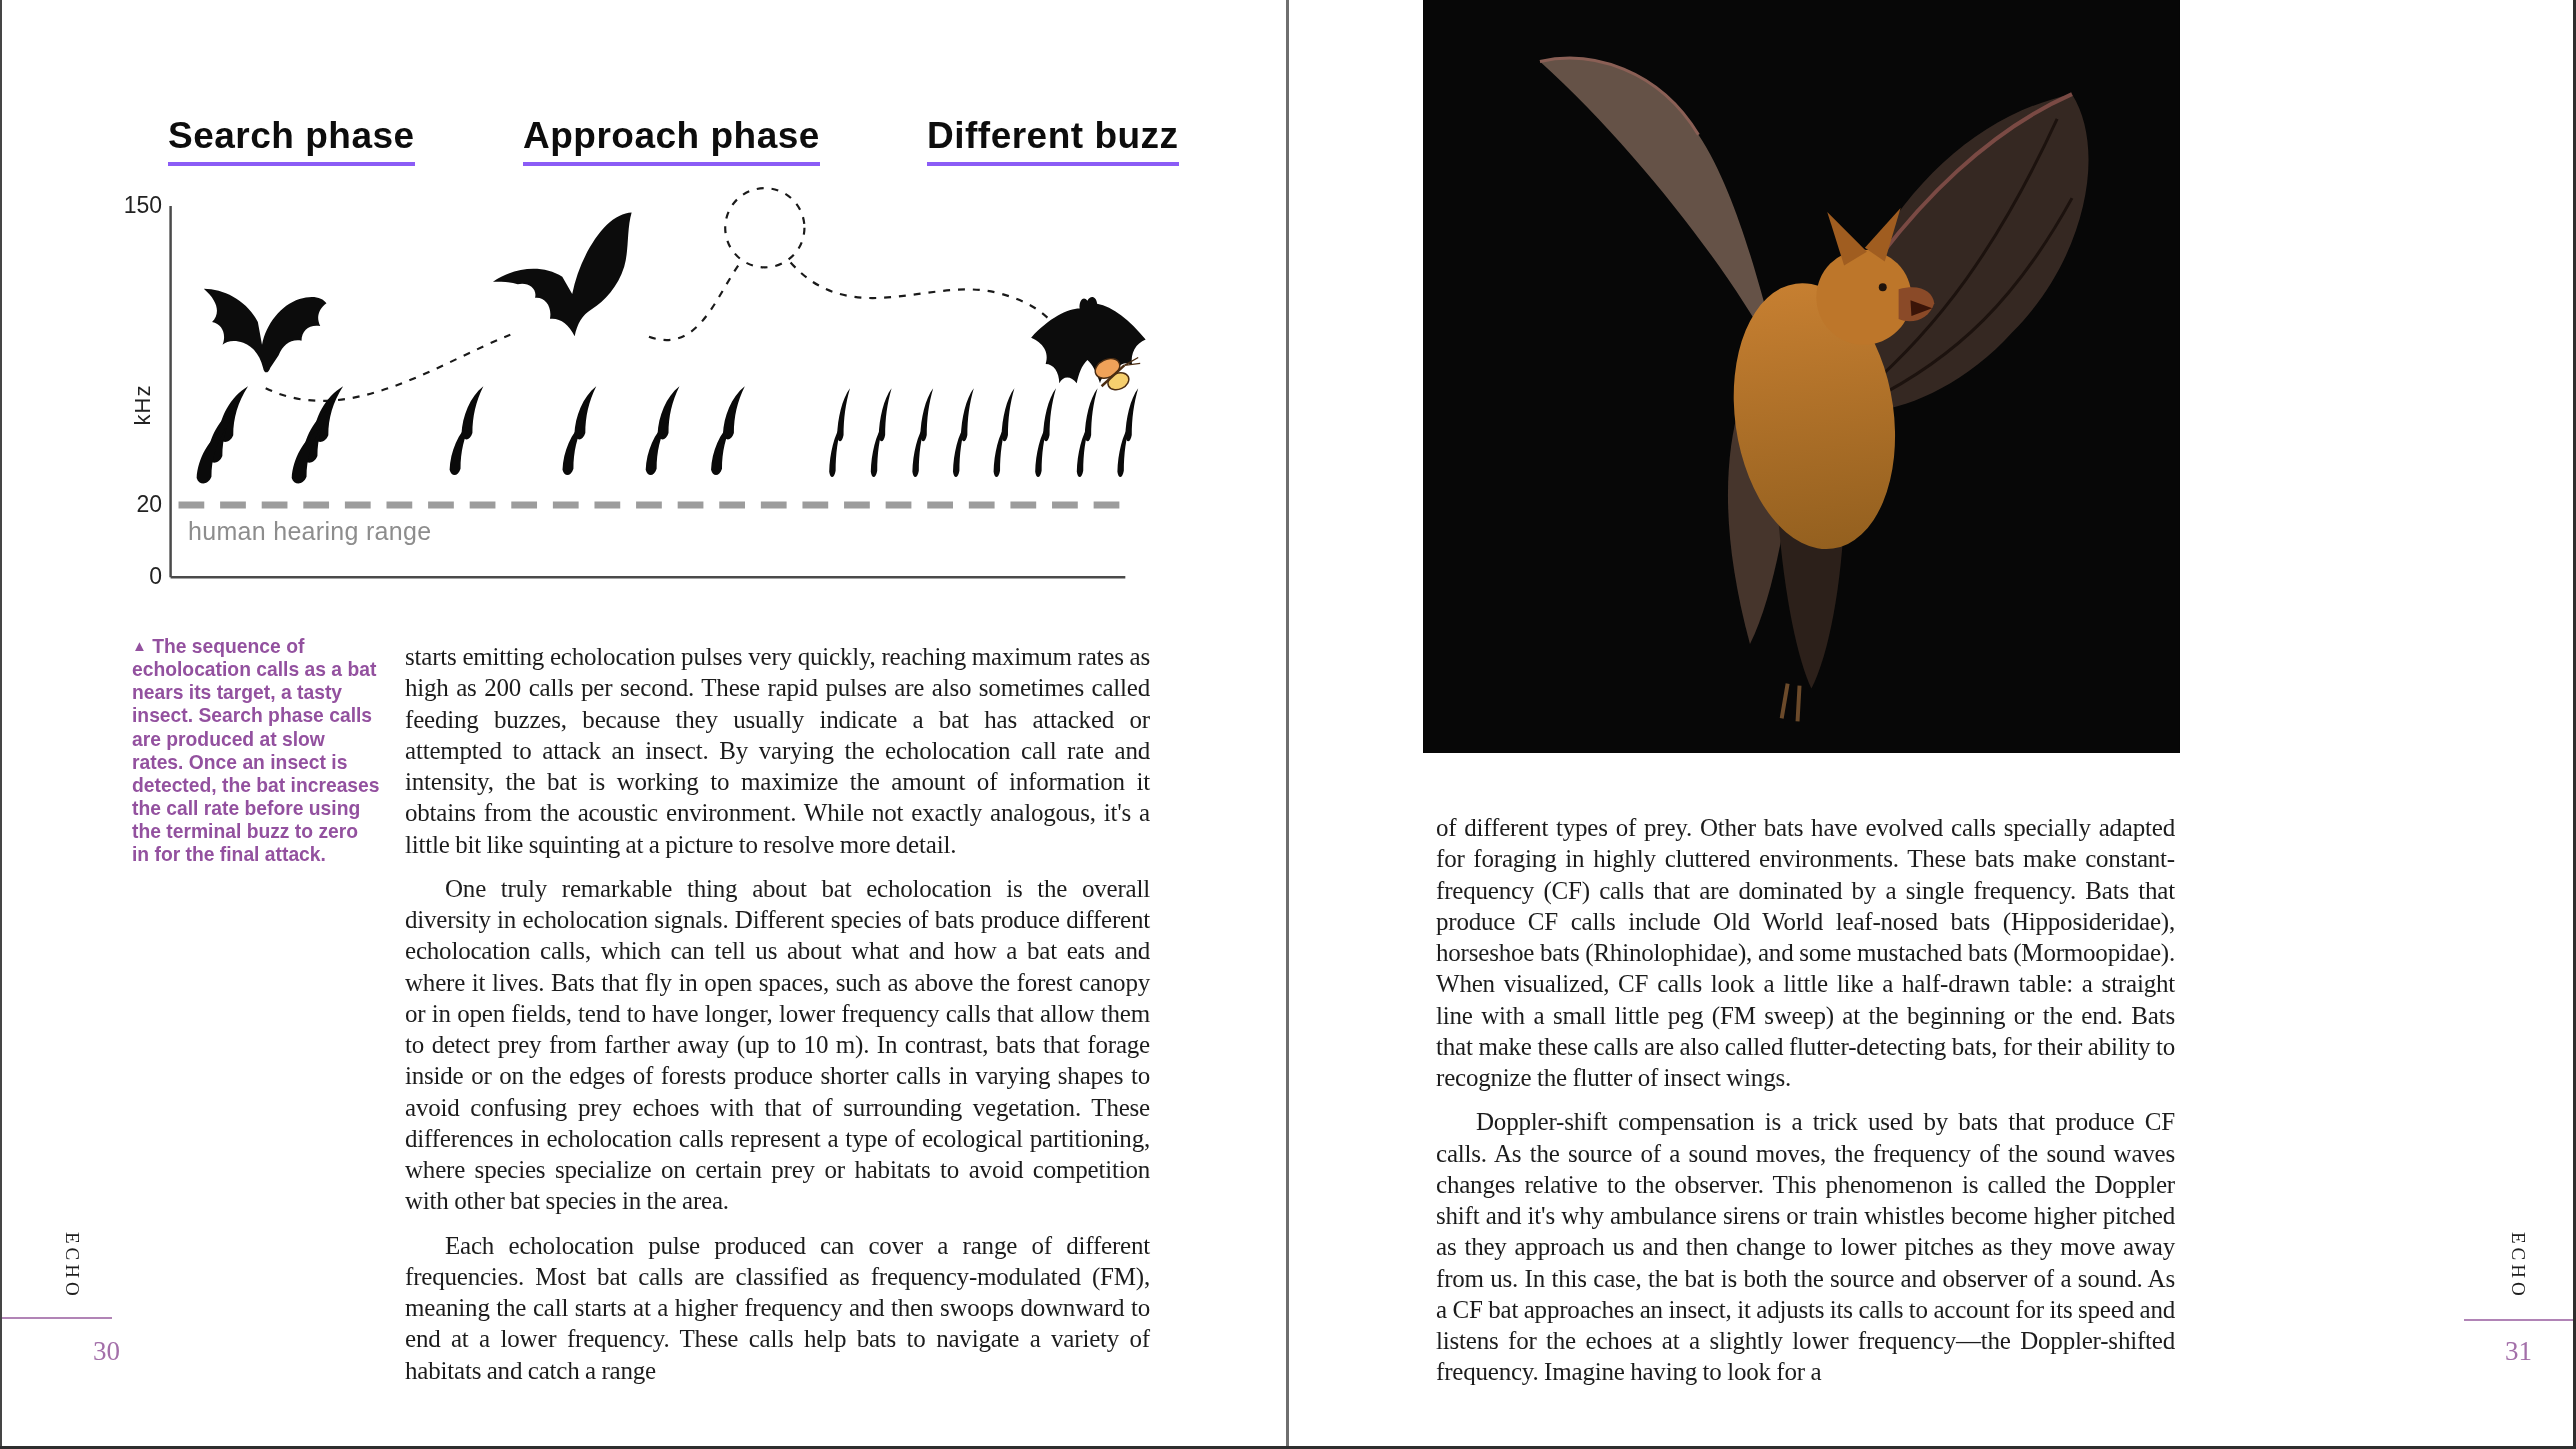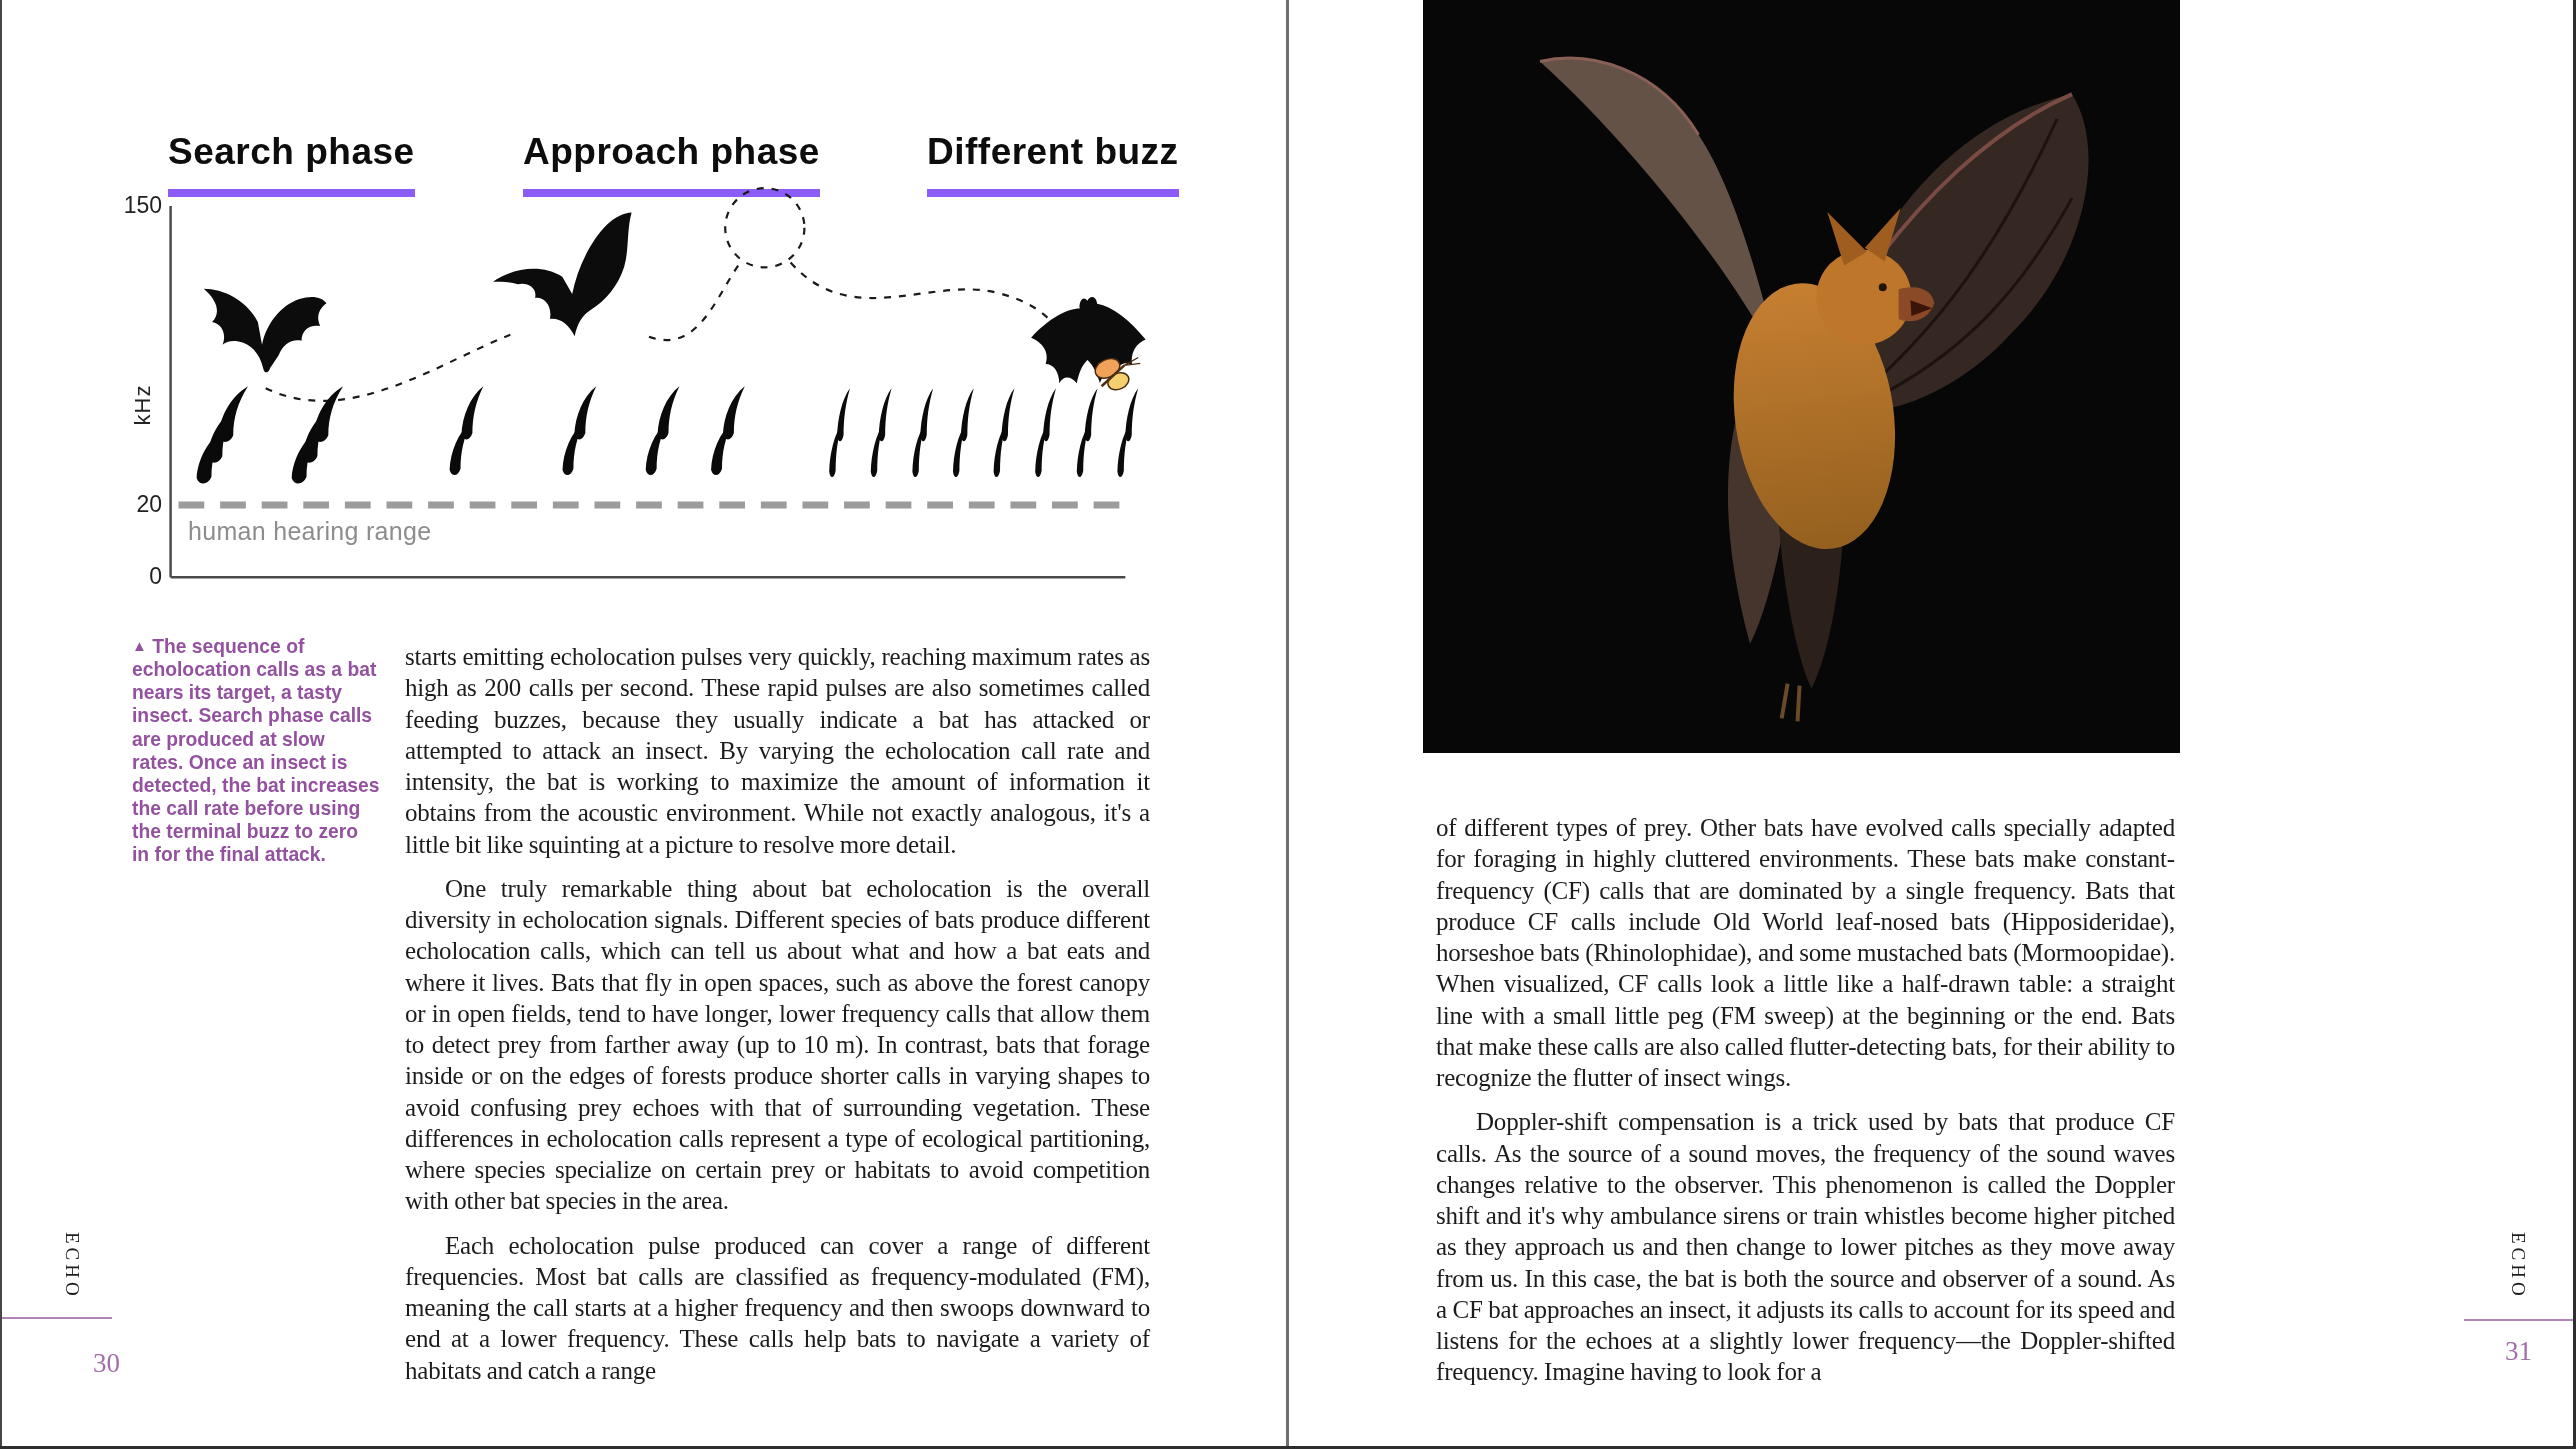--- a/index.html
+++ b/index.html
@@ -9,23 +9,23 @@
   }
   
   .edge{position:absolute;background:#2e2e2e;}
   .edge-left{left:0;top:0;width:2px;height:1449px;background:#454545;}
   .edge-right{right:0;top:0;width:3px;height:1449px;}
   .edge-bottom{left:0;bottom:0;width:2576px;height:3px;}
   .gutter{position:absolute;left:1286px;top:0;width:3px;height:1449px;background:#6f6f6f;}
 
   
   .phase-title{
-    position:absolute;top:132px;font-family:"Liberation Sans",sans-serif;
+    position:absolute;top:116px;font-family:"Liberation Sans",sans-serif;
     font-weight:bold;font-size:37px;color:#0d0d0d;letter-spacing:0.5px;
-    border-bottom:8px solid #8b5cf6;padding-bottom:16px;line-height:1.1;
+    border-bottom:4px solid #8b5cf6;padding-bottom:5px;line-height:1.1;
     white-space:nowrap;
   }
   #title-search{left:168px;}
   #title-approach{left:523px;}
   #title-terminal{left:927px;}
 
   .axis-label{
     position:absolute;font-family:"Liberation Sans",sans-serif;
     font-size:23px;color:#222;width:59px;text-align:right;
   }
@@ -78,21 +78,21 @@
   }
   #echo-left{left:83px;top:1232px;}
   #echo-right{left:2529px;top:1232px;}
   .folio-rule{position:absolute;height:2px;background:#b184b6;}
   #rule-left{left:0;top:1317px;width:112px;}
   #rule-right{left:2464px;top:1319px;width:112px;}
   .folio{
     position:absolute;font-family:"Liberation Serif",serif;
     font-size:27px;color:#a36fa9;
   }
-  #folio-left{left:93px;top:1336px;margin-top:12px;}
+  #folio-left{left:93px;top:1336px;}
   #folio-right{left:2505px;top:1336px;}
 </style>
 </head>
 <body>
 
 <div id="spread">
 
   <div class="phase-title" id="title-search">Search phase</div>
   <div class="phase-title" id="title-approach">Approach phase</div>
   <div class="phase-title" id="title-terminal">Different buzz</div>

